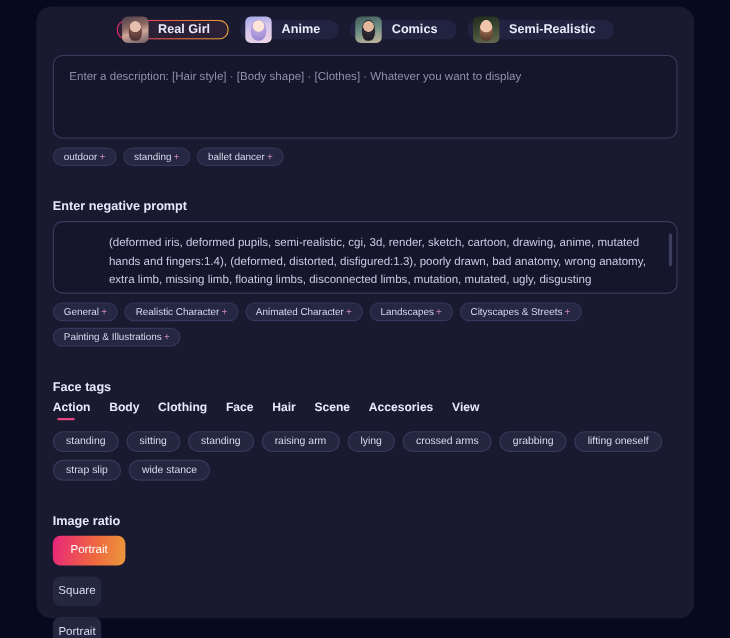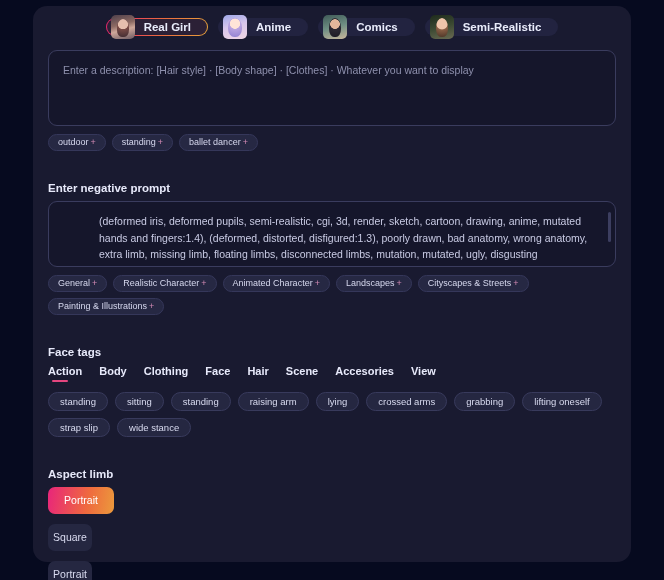--- a/index.html
+++ b/index.html
@@ -329,21 +329,21 @@
       <div class="hint-chip">standing</div>
       <div class="hint-chip">raising arm</div>
       <div class="hint-chip">lying</div>
       <div class="hint-chip">crossed arms</div>
       <div class="hint-chip">grabbing</div>
       <div class="hint-chip">lifting oneself</div>
       <div class="hint-chip">strap slip</div>
       <div class="hint-chip">wide stance</div>
     </div>
 
-    <div class="section-title mt14">Aspect limb</div>
+    <div class="section-title mt14">Image ratio</div>
     <div class="ratio-row">
       <div class="ratio-btn active">Portrait</div>
       <div class="ratio-btn">Square</div>
       <div class="ratio-btn">Portrait</div>
     </div>
 
     <div class="section-title mt14">Number of Image</div>
     <div class="num-row">
       <div class="num-btn active">1</div>
       <div class="num-btn">2</div>

